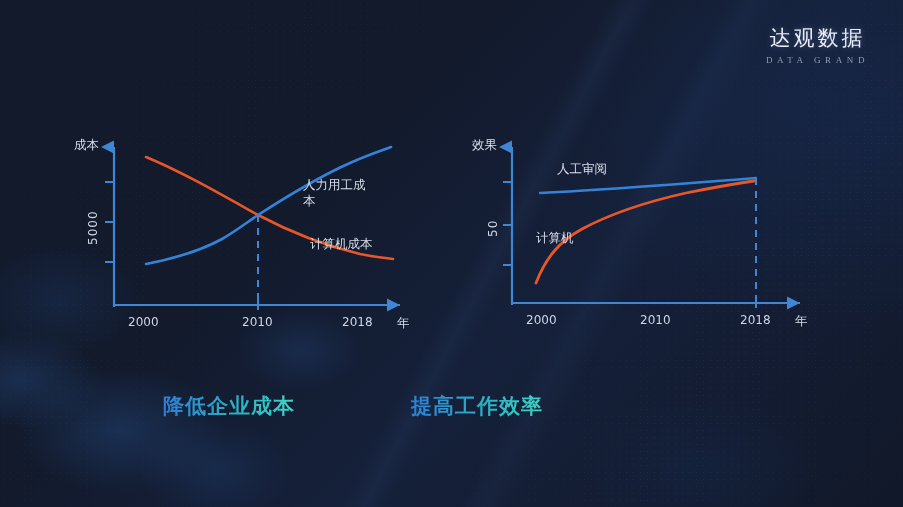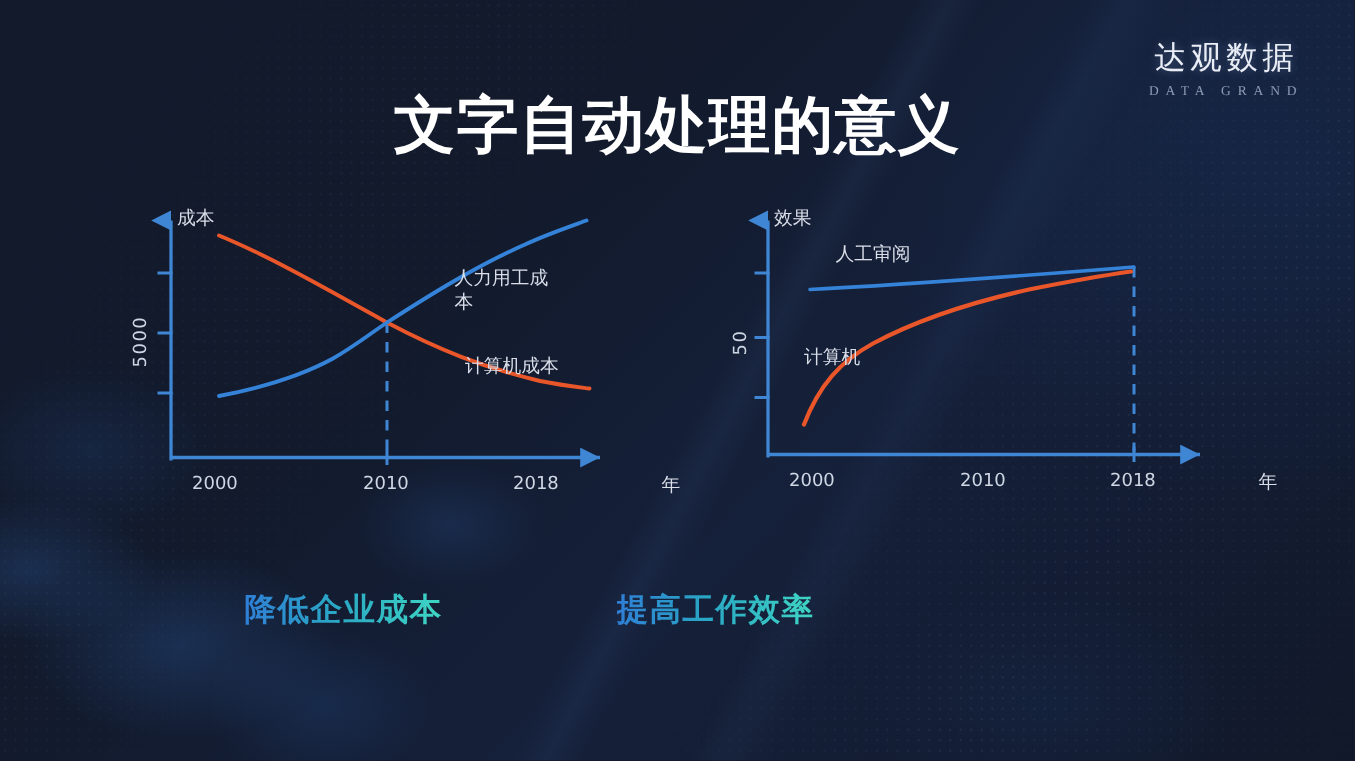--- a/index.html
+++ b/index.html
@@ -58,21 +58,21 @@
   
   .chart{position:absolute;top:125px;width:420px;height:225px;}
   #chart-left{left:60px;}
   #chart-right{left:460px;}
   .chart svg{position:absolute;left:0;top:0;}
   .lbl{
     position:absolute;color:#d9dee9;
     font-family:"DejaVu Sans","Liberation Sans",sans-serif;
     white-space:pre-line;line-height:1.25;
   }
-  .axis-title{font-size:12.5px;margin-left:44px;}
+  .axis-title{font-size:12.5px;}
   .tick-lbl{font-size:12px;color:#cfd6e4;}
   .series-lbl{font-size:12.5px;}
   .vert{
     transform:rotate(-90deg);transform-origin:left top;
     font-size:12px;color:#cfd6e4;letter-spacing:1px;
   }
 
   
   .caption{
     position:absolute;top:392px;
@@ -92,21 +92,20 @@
 <div id="slide">
 
   <div id="dots"></div>
   <div id="streaks"></div>
 
   <div id="logo">
     <div class="cn">达观数据</div>
     <div class="en">DATA GRAND</div>
   </div>
 
-  <div id="title">文字自动处理的意义</div>
 
   <div class="chart" id="chart-left">
     <svg width="420" height="225" viewBox="0 0 420 225">
       <defs>
         <marker id="arrU" markerWidth="8" markerHeight="8" refX="3" refY="6" orient="auto">
           <path d="M0,6 L3,0 L6,6 Z" fill="#3f86d4"></path>
         </marker>
         <marker id="arrR" markerWidth="8" markerHeight="8" refX="6" refY="3" orient="auto">
           <path d="M0,0 L6,3 L0,6 Z" fill="#3f86d4"></path>
         </marker>

